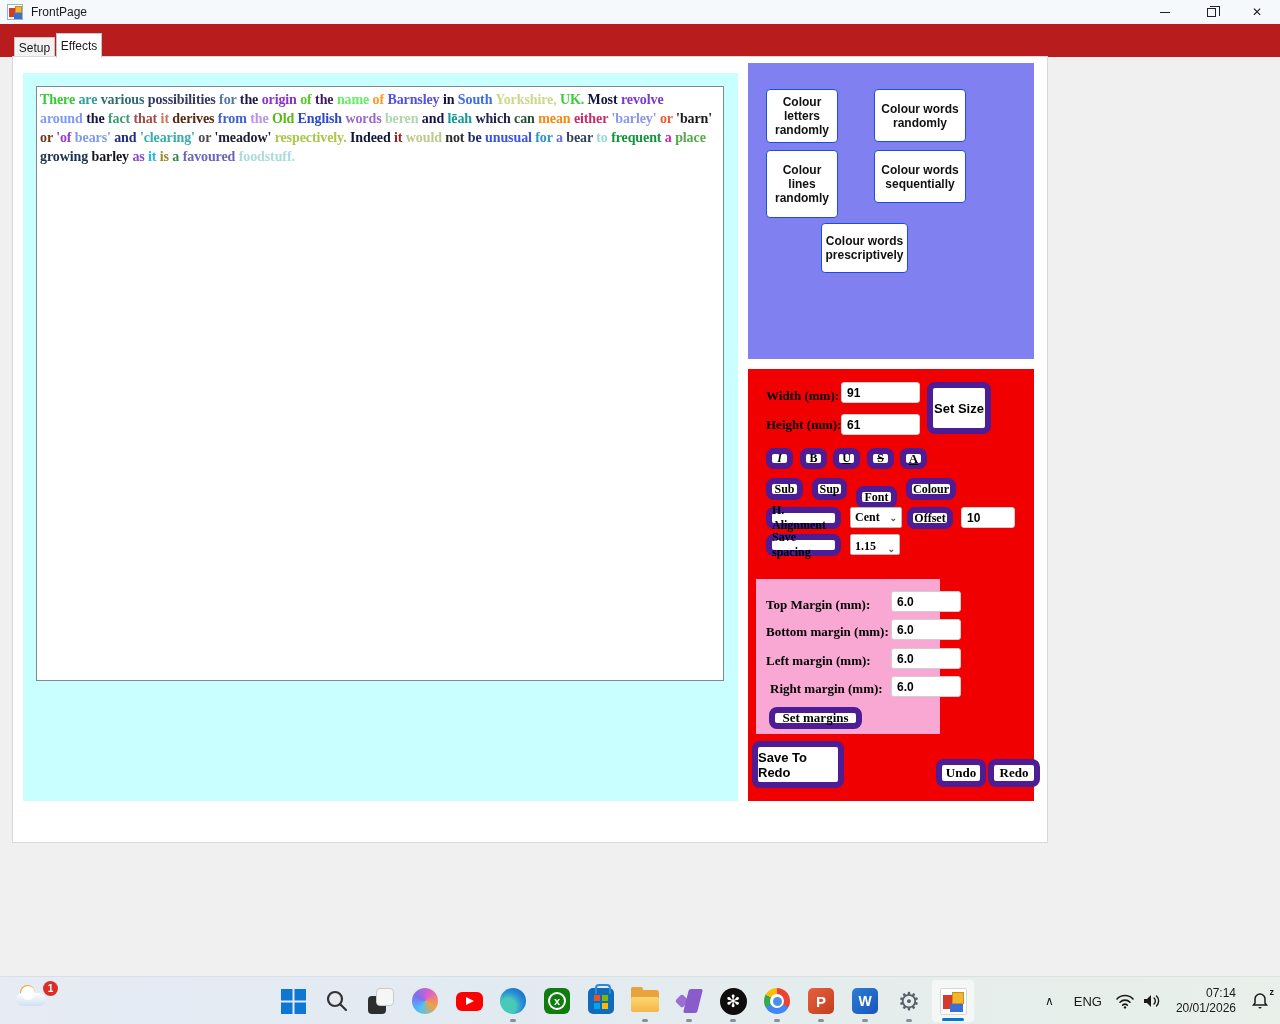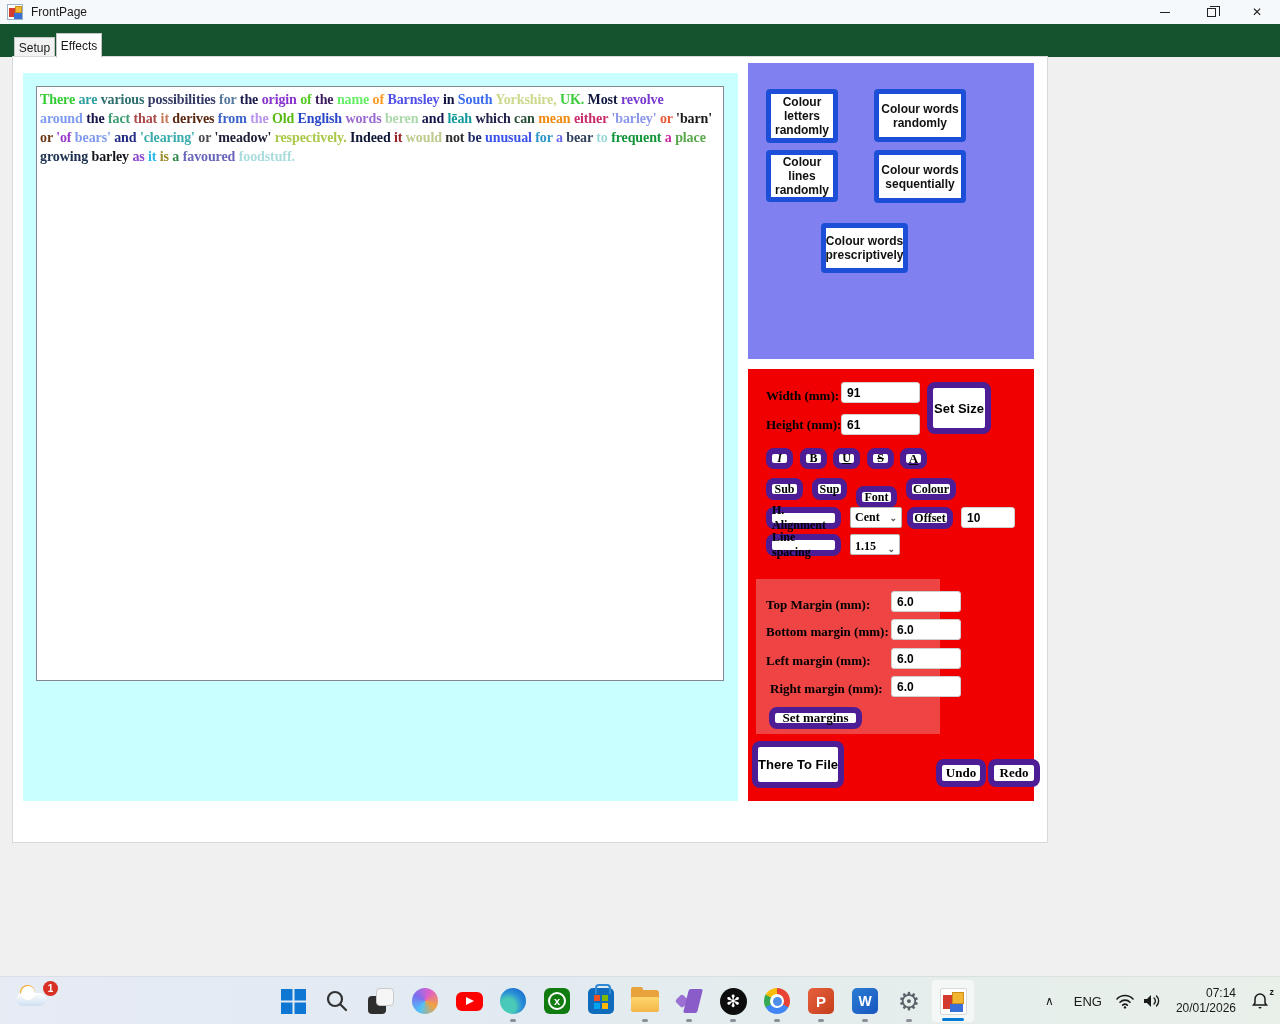--- a/index.html
+++ b/index.html
@@ -13,57 +13,57 @@
   .app-ico .y { position:absolute; left:7px; top:1px; width:7px; height:7px; background:#f2b632; border:1px solid #c98f1b;}
   .app-ico .b { position:absolute; left:6px; top:8px; width:8px; height:6px; background:#3a6fd8; }
   .title-text { font-size:12px; color:#1a1a1a; margin-left:8px; }
   .win-controls { position:absolute; right:0; top:0; height:24px; display:flex; }
   .win-btn { width:46px; height:24px; display:flex; align-items:center; justify-content:center; color:#222; font-size:12px; }
   .min-glyph { width:10px; height:1px; background:#222; display:block; }
   .max-glyph { width:9px; height:9px; border:1px solid #222; position:relative; background:#f6f9fc;}
   .max-glyph:before { content:""; position:absolute; left:2px; top:-3px; width:9px; height:9px; border:1px solid #222; border-left:none; border-bottom:none; }
 
   
-  .tabstrip { position:absolute; left:0; top:24px; width:1280px; height:33px; background:#14532d; }
+  .tabstrip { position:absolute; left:0; top:24px; width:1280px; height:33px; background:#b91c1c; }
   .tab { position:absolute; font-size:12px; color:#1a1a1a; text-align:center; border:1px solid #c5c5c5; background:#f2f2f2; }
   .tab.inactive { left:14px; top:13px; width:41px; height:21px; line-height:20px; border-bottom:none; }
   .tab.active { left:56px; top:9px; width:46px; height:25px; line-height:24px; background:#ffffff; border-bottom:1px solid #fff; z-index:3; }
 
   .tabpage { position:absolute; left:12px; top:56px; width:1036px; height:787px; background:#ffffff; border:1px solid #d9d9d9; }
 
   
   .canvas-panel { position:absolute; left:10px; top:16px; width:715px; height:728px; background:#caffff; }
   .rich-text { position:absolute; left:13px; top:13px; width:688px; height:595px; background:#ffffff; border:1px solid #828790; overflow:hidden; padding:3px 2px 0 3px; font-family:"Liberation Serif", serif; font-weight:bold; font-size:14px; line-height:19px; white-space:nowrap; letter-spacing:-0.1px; }
 
   
   .purple-panel { position:absolute; left:735px; top:6px; width:286px; height:296px; background:#8080f0; }
-  .fx-btn { position:absolute; background:#ffffff; border:5px solid #1d4ed8; border-radius:4px; font-size:12px; font-weight:bold; color:#111; display:flex; align-items:center; justify-content:center; text-align:center; line-height:14px; padding:2px; cursor:default; }
+  .fx-btn { position:absolute; background:#ffffff; border:1px solid #1d4ed8; border-radius:4px; font-size:12px; font-weight:bold; color:#111; display:flex; align-items:center; justify-content:center; text-align:center; line-height:14px; padding:2px; cursor:default; }
   .fx-b1 { left:18px;  top:26px;  width:72px; height:54px; }
   .fx-b2 { left:126px; top:26px;  width:92px; height:53px; }
-  .fx-b3 { left:18px;  top:87px;  width:72px; height:52px; }
+  .fx-b3 { left:18px;  top:87px;  width:72px; height:68px; }
   .fx-b4 { left:126px; top:87px;  width:92px; height:53px;text-align:center; }
   .fx-b5 { left:73px;  top:160px; width:87px; height:50px; }
 
   
   .red-panel { position:absolute; left:735px; top:312px; width:286px; height:432px; background:#f00000; }
   .r-label { position:absolute; font-family:"Liberation Serif", serif; font-weight:bold; font-size:13px; color:#000; }
   .r-input { position:absolute; height:21px; background:#fff; border:1px solid #cfcfcf; border-radius:3px; font-family:"Liberation Sans", sans-serif; font-weight:bold; font-size:12px; padding-left:5px; color:#000; }
   .w-btn { position:absolute; background:#fff; border:6px solid #4c1d95; border-radius:8px; display:flex; align-items:center; justify-content:center; color:#000; cursor:default; }
   .serif-btn { font-family:"Liberation Serif", serif; font-weight:bold; font-size:12px; }
   .sans-btn { font-family:"Liberation Sans", sans-serif; font-weight:bold; font-size:13px; }
   .combo { position:absolute; height:21px; background:#fff; border:1px solid #b9b9b9; border-radius:2px; display:flex; align-items:center; font-family:"Liberation Serif", serif; font-weight:bold; font-size:12px; padding-left:4px; color:#000; }
   .combo .chev { margin-left:auto; margin-right:4px; color:#555; font-size:9px; }
   .fmt { font-family:"Liberation Serif", serif; font-weight:bold; font-size:12px; }
   .fmt-i { font-style:italic; }
   .fmt-u { text-decoration:underline; }
   .fmt-s { text-decoration:line-through; }
   .fmt-a { text-decoration:underline; font-size:13px; }
 
   
-  .orange-panel { position:absolute; left:8px; top:210px; width:184px; height:155px; background:#ef4444; }
+  .orange-panel { position:absolute; left:8px; top:210px; width:184px; height:155px; background:#f9a8d4; }
   .o-label { position:absolute; font-family:"Liberation Serif", serif; font-weight:bold; font-size:13px; color:#000; }
   .o-input { position:absolute; left:135px; width:70px; height:21px; background:#fff; border:1px solid #cfcfcf; border-radius:3px; font-weight:bold; font-size:12px; padding-left:5px; }
 
   
   .taskbar { position:absolute; left:0; top:976px; width:1280px; height:48px; background:linear-gradient(90deg,#e6ebf4 0%,#e2eaf2 35%,#e5eeeb 75%,#e9f0ea 100%); border-top:1px solid rgba(0,0,0,0.05); }
   .tb-center { position:absolute; left:271px; top:2px; display:flex; }
   .tb-icon { width:44px; height:44px; position:relative; display:flex; align-items:center; justify-content:center; border-radius:5px; }
   .dash { position:absolute; bottom:1px; left:50%; transform:translateX(-50%); width:6px; height:3px; border-radius:2px; background:#8a8f98; }
   .active-app { background:rgba(255,255,255,0.55); border:1px solid rgba(0,0,0,0.04); }
   .active-dash { position:absolute; bottom:1px; left:50%; transform:translateX(-50%); width:22px; height:3px; border-radius:2px; background:#0078d4; }
@@ -174,39 +174,39 @@
     <div class="w-btn serif-btn" style="left:158px; top:109px; width:50px; height:22px;">Colour</div>
 
     <div class="w-btn serif-btn" style="left:18px; top:138px; width:75px; height:22px;">H. Alignment</div>
     <div class="combo" style="left:102px; top:138px; width:52px;">
       <span>Cent</span>
       <span class="chev">⌄</span>
     </div>
     <div class="w-btn serif-btn" style="left:159px; top:138px; width:46px; height:22px;">Offset</div>
     <input class="r-input" style="left: 213px; top: 138px; width: 54px;" value="10">
 
-    <div class="w-btn serif-btn" style="left:18px; top:165px; width:75px; height:22px;">Line spacing</div>
+    <div class="w-btn serif-btn" style="left:18px; top:165px; width:75px; height:22px;">Save spacing</div>
     <div class="combo" style="left:102px; top:165px; width:50px;align-items:flex-end;">
       <span>1.15</span>
       <span class="chev">⌄</span>
     </div>
 
     <div class="orange-panel">
       <span class="o-label" style="left:10px; top:18px;">Top Margin (mm):</span>
       <input class="o-input" style="top: 12px;" value="6.0">
       <span class="o-label" style="left:10px; top:45px;">Bottom margin (mm):</span>
       <input class="o-input" style="top: 40px;" value="6.0">
       <span class="o-label" style="left:10px; top:74px;">Left margin (mm):</span>
       <input class="o-input" style="top: 69px;" value="6.0">
       <span class="o-label" style="left:14px; top:102px;">Right margin (mm):</span>
       <input class="o-input" style="top: 97px;" value="6.0">
       <div class="w-btn serif-btn" style="left:13px; top:128px; width:93px; height:22px; font-size:13px;">Set margins</div>
     </div>
 
-    <div class="w-btn sans-btn" style="left:4px; top:372px; width:92px; height:47px;">There To File</div>
+    <div class="w-btn sans-btn" style="left:4px; top:372px; width:92px; height:47px;">Save To Redo</div>
     <div class="w-btn serif-btn" style="left:188px; top:390px; width:50px; height:28px; font-size:13px;">Undo</div>
     <div class="w-btn serif-btn" style="left:240px; top:390px; width:52px; height:28px; font-size:13px;">Redo</div>
   </div>
 </div>
 
 <div class="taskbar">
 
   <div class="weather">
     <div class="sun"></div>
     <div class="cloud"></div>

